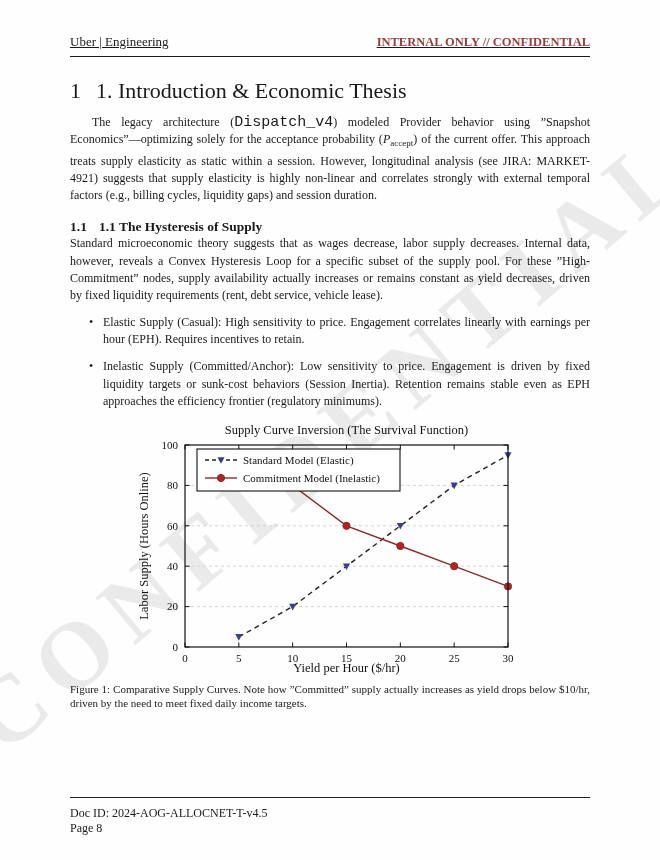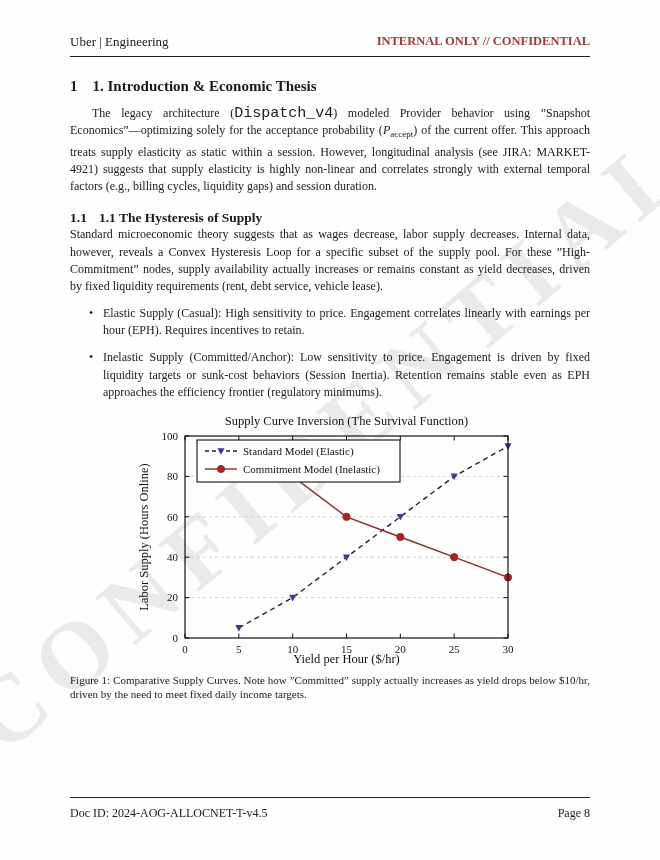--- a/index.html
+++ b/index.html
@@ -8,43 +8,43 @@
     font-family:"Liberation Serif","DejaVu Serif",serif; color:#1a1a1a;
     overflow:hidden; margin:0 auto;
   }
   .content{position:relative; z-index:1; padding:34px 70px 0 70px;}
   .watermark{
     position:absolute; z-index:0; left:50%; top:440px;
     transform:translate(-50%,-50%) rotate(-40deg);
     font-size:95px; font-weight:bold; letter-spacing:14px;
     color:#b9b9b9; opacity:0.28; white-space:nowrap; user-select:none;
   }
-  .hdr{display:flex; justify-content:space-between; align-items:flex-start;
-       border-bottom:1.5px solid #1c1c1c; padding-bottom:6px;}
+  .hdr{display:flex; justify-content:space-between; align-items:flex-end;
+       border-bottom:1.5px solid #1c1c1c; padding-bottom:6px;text-decoration:underline;}
   .hdr-left{font-size:13px;}
   .hdr-right{font-size:12.5px; font-weight:bold; color:#9b3b3b;}
-  h1{font-size:15px; font-weight:bold; margin:21px 0 10px 0;}
+  h1{font-size:22px; font-weight:normal; margin:21px 0 10px 0;}
   h1 .secnum{margin-right:15px;}
   h2{font-size:13.5px; font-weight:bold; margin:15px 0 0 0;}
   h2 .secnum{margin-right:12px;}
   p{font-size:12px; line-height:17.3px; margin:0; text-align:justify;}
   p.indent{text-indent:22px;}
   .mono{font-family:"Liberation Mono","DejaVu Sans Mono",monospace; font-size:15px;}
   .mathvar{font-style:italic;}
   .mathsub{font-size:9px; vertical-align:-3px;}
   ul.cohorts{list-style:none; margin:9px 0 0 0; padding:0 0 0 33px;}
   ul.cohorts li{position:relative; font-size:12px; line-height:17.3px;
                 text-align:justify; margin-bottom:10px;}
   ul.cohorts li .bullet{position:absolute; left:-14px; top:0;}
   .figure{margin-top:9px;}
   .figure svg{display:block;}
   .caption{margin-top:4px; font-size:11px; line-height:14px; text-align:justify;}
   .footer{position:absolute; z-index:1; left:70px; right:70px; top:797px;
           border-top:1.2px solid #222; padding-top:8px;
-          display:flex; justify-content:space-between; font-size:12px;}
+          display:flex; justify-content:space-between; font-size:12px;flex-direction:column;}
 </style>
 </head>
 <body>
 
 <div class="page">
 
   <div class="watermark">CONFIDENTIAL</div>
 
   <div class="content">
 

